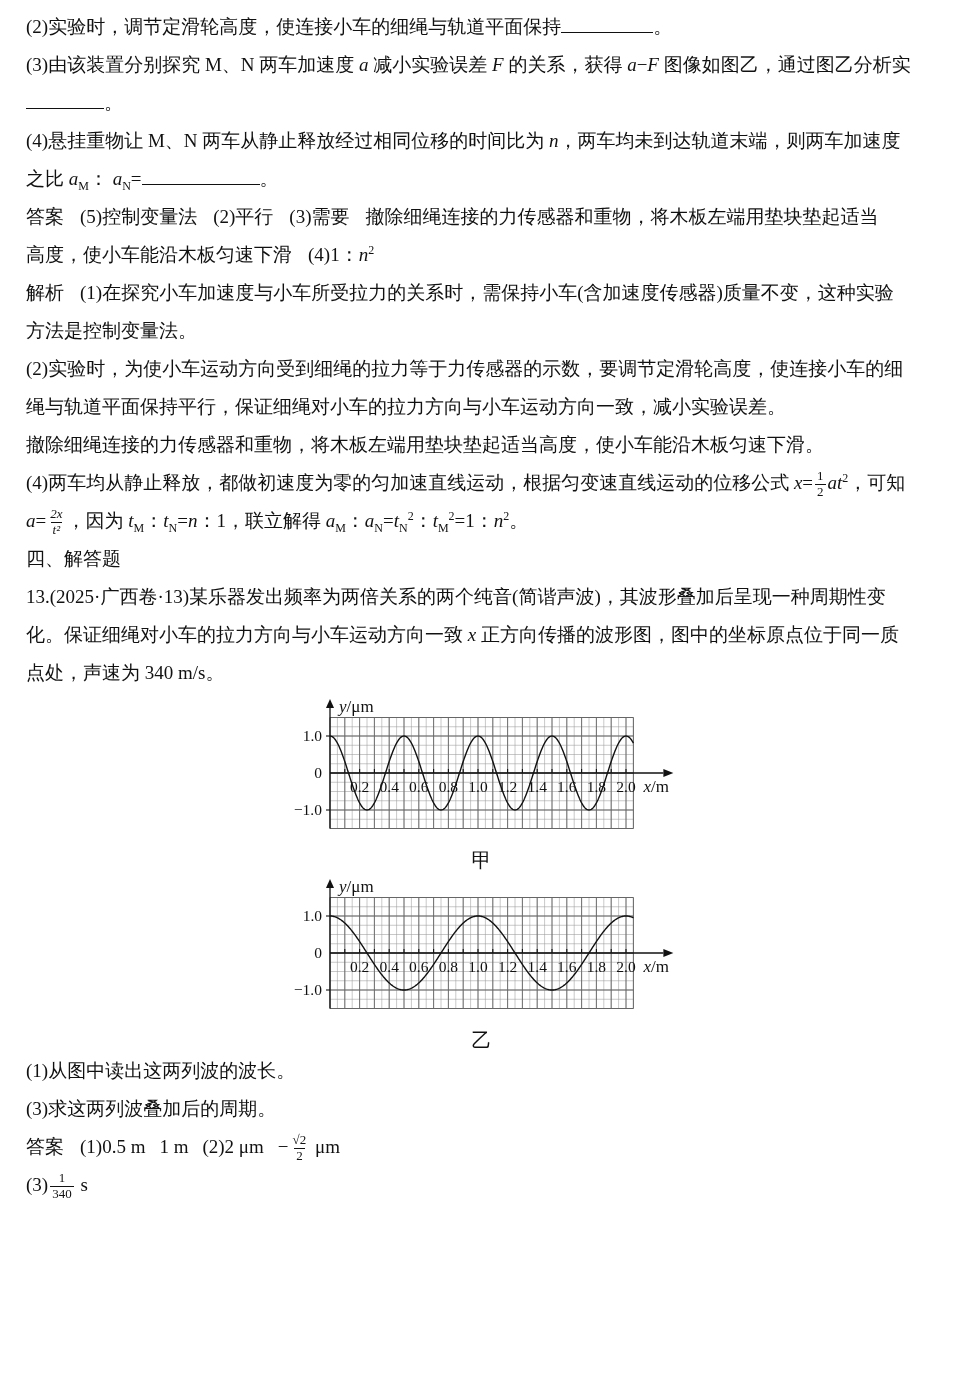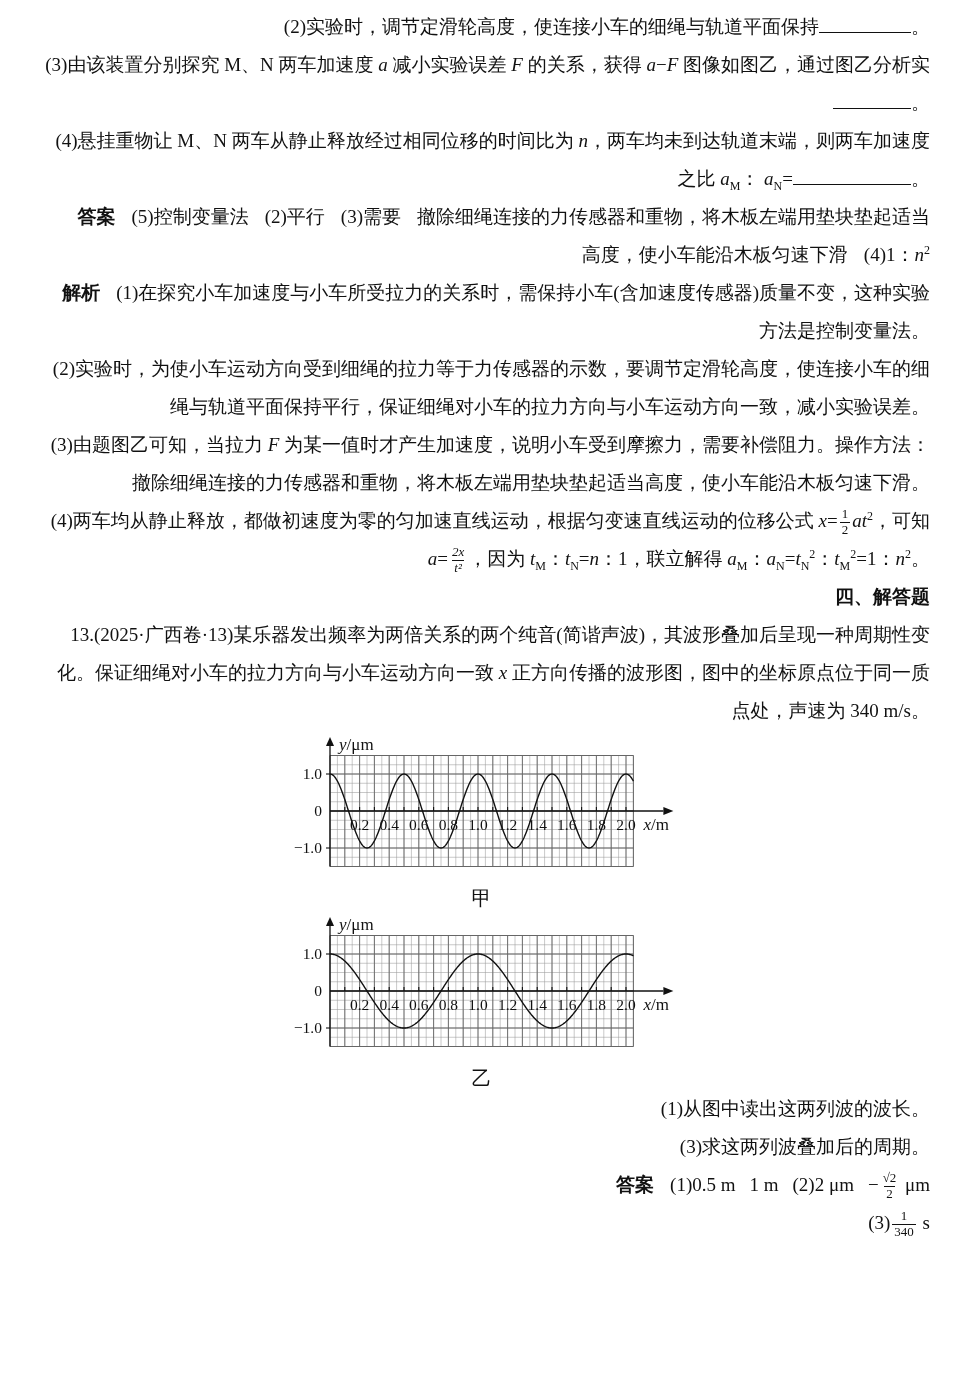--- a/index.html
+++ b/index.html
@@ -1,22 +1,22 @@
 <!DOCTYPE html>
 <html><head>
 <meta charset="utf-8">
 <style>
   html,body{margin:0;padding:0;}
   body{
     width:956px;height:1380px;overflow:hidden;background:#ffffff;
     color:#111;font-family:"Liberation Serif","DejaVu Serif",serif;
     font-size:19px;box-sizing:border-box;padding:8px 26px 0 26px;
   }
-  .line{height:38px;line-height:38px;white-space:nowrap;overflow:visible;text-align:right;}
-  .bold{font-weight:700;}
+  .line{height:38px;line-height:38px;white-space:nowrap;overflow:visible;}
+  .bold{font-weight:400;}
   .it{font-style:italic;}
   .gap{display:inline-block;}
   .blank{display:inline-block;height:4px;border-bottom:1.4px solid #111;}
   sub,sup{font-size:12px;line-height:0;}
   .frac{
     display:inline-flex;flex-direction:column;align-items:center;
     vertical-align:middle;font-size:13px;line-height:1.15;margin:0 2px;
   }
   .frac .den{border-top:1px solid #111;padding:0 2px;}
   .frac .num{padding:0 2px;}
@@ -33,21 +33,20 @@
     <div class="line"><span>(3)由该装置分别探究 M、N 两车加速度 </span><span class="it">a</span><span> 减小实验误差 </span><span class="it">F</span><span> 的关系，获得 </span><span class="it">a</span><span>−</span><span class="it">F</span><span> 图像如图乙，通过图乙分析实</span></div>
     <div class="line"><span class="blank" style="width: 78px;"></span><span>。</span></div>
     <div class="line"><span>(4)悬挂重物让 M、N 两车从静止释放经过相同位移的时间比为 </span><span class="it">n</span><span>，两车均未到达轨道末端，则两车加速度</span></div>
     <div class="line"><span>之比 </span><span class="it">a</span><sub>M</sub><span>： </span><span class="it">a</span><sub>N</sub><span>=</span><span class="blank" style="width: 118px;"></span><span>。</span></div>
     <div class="line"><span class="bold">答案</span><span class="gap" style="width: 16px;"></span><span>(5)控制变量法</span><span class="gap" style="width: 16px;"></span><span>(2)平行</span><span class="gap" style="width: 16px;"></span><span>(3)需要</span><span class="gap" style="width: 16px;"></span><span>撤除细绳连接的力传感器和重物，将木板左端用垫块垫起适当</span></div>
     <div class="line"><span>高度，使小车能沿木板匀速下滑</span><span class="gap" style="width: 16px;"></span><span>(4)1：</span><span class="it">n</span><sup>2</sup></div>
     <div class="line"><span class="bold">解析</span><span class="gap" style="width: 16px;"></span><span>(1)在探究小车加速度与小车所受拉力的关系时，需保持小车(含加速度传感器)质量不变，这种实验</span></div>
     <div class="line"><span>方法是控制变量法。</span></div>
     <div class="line"><span>(2)实验时，为使小车运动方向受到细绳的拉力等于力传感器的示数，要调节定滑轮高度，使连接小车的细</span></div>
     <div class="line"><span>绳与轨道平面保持平行，保证细绳对小车的拉力方向与小车运动方向一致，减小实验误差。</span></div>
-    <div class="line"><span>(3)由题图乙可知，当拉力 </span><span class="it">F</span><span> 为某一值时才产生加速度，说明小车受到摩擦力，需要补偿阻力。操作方法：</span></div>
     <div class="line"><span>撤除细绳连接的力传感器和重物，将木板左端用垫块垫起适当高度，使小车能沿木板匀速下滑。</span></div>
     <div class="line"><span>(4)两车均从静止释放，都做初速度为零的匀加速直线运动，根据匀变速直线运动的位移公式 </span><span class="it">x</span><span>=</span><span class="frac">
         <span class="num">1</span>
         <span class="den">2</span>
       </span><span class="it">at</span><sup>2</sup><span>，可知</span></div>
     <div class="line"><span class="it">a</span><span>=</span><span class="frac it">
         <span class="num">2x</span>
         <span class="den">t²</span>
       </span><span>，因为 </span><span class="it">t</span><sub>M</sub><span>：</span><span class="it">t</span><sub>N</sub><span>=</span><span class="it">n</span><span>：1，联立解得 </span><span class="it">a</span><sub>M</sub><span>：</span><span class="it">a</span><sub>N</sub><span>=</span><span class="it">t</span><sub>N</sub><sup>2</sup><span>：</span><span class="it">t</span><sub>M</sub><sup>2</sup><span>=1：</span><span class="it">n</span><sup>2</sup><span>。</span></div>
     <div class="line"><span class="bold">四、解答题</span></div>

